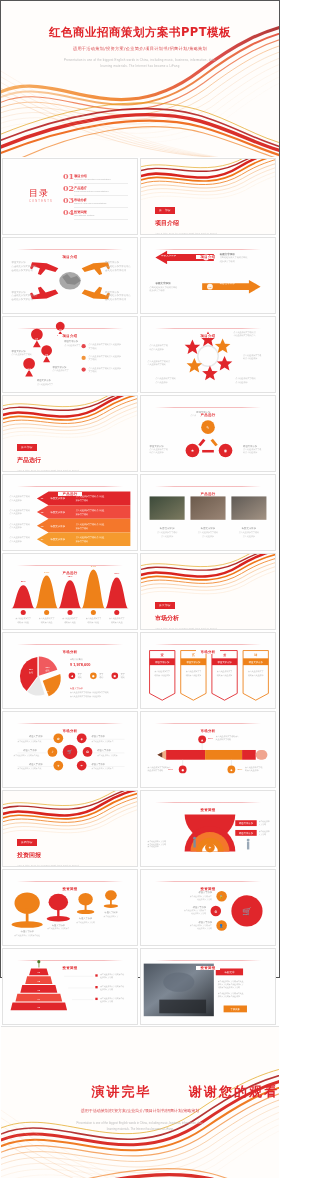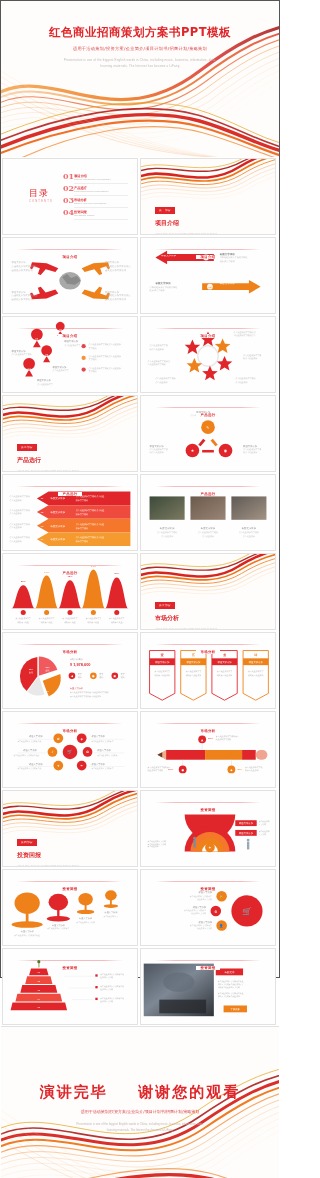--- a/index.html
+++ b/index.html
@@ -40,21 +40,21 @@
 
   
   .dv-badge{display:inline-block;background:#e0262b;color:#fff;font-size:2.6px;padding:1.5px 4px;letter-spacing:.4px;font-family:"DejaVu Sans",sans-serif;}
   .dv-title{font-size:6px;font-weight:bold;color:#e0262b;margin-top:4px;font-family:"DejaVu Sans",sans-serif;}
   .dv-en{font-size:2.2px;color:#c9c9c9;margin-top:4px;letter-spacing:.3px;}
   .dv-wrap{position:absolute;left:14px;top:38px;z-index:4;}
 
   
   .final{position:relative;width:278px;height:190px;background:#fffdfb;overflow:hidden;border-top:1px solid #e2e2e2;}
   .final-text{position:absolute;left:0;right:0;top:56px;text-align:center;z-index:3;}
-  .fn-title{font-size:15px;font-weight:bold;color:#e0262b;font-family:Liberation Sans, sans-serif;letter-spacing:2px;}
+  .fn-title{font-size:13px;font-weight:bold;color:#e0262b;font-family:Liberation Mono, monospace;letter-spacing:2px;text-align:right;}
   .fn-sub{font-size:4px;color:#d8454a;margin-top:7px;font-family:"DejaVu Sans",sans-serif;}
   .fn-en{font-size:2.8px;color:#bcbcbc;margin-top:7px;line-height:2.2;}
 </style>
 </head>
 <body>
 
 <div class="page">
 
   <div class="cover">
     <div class="ribbon">

